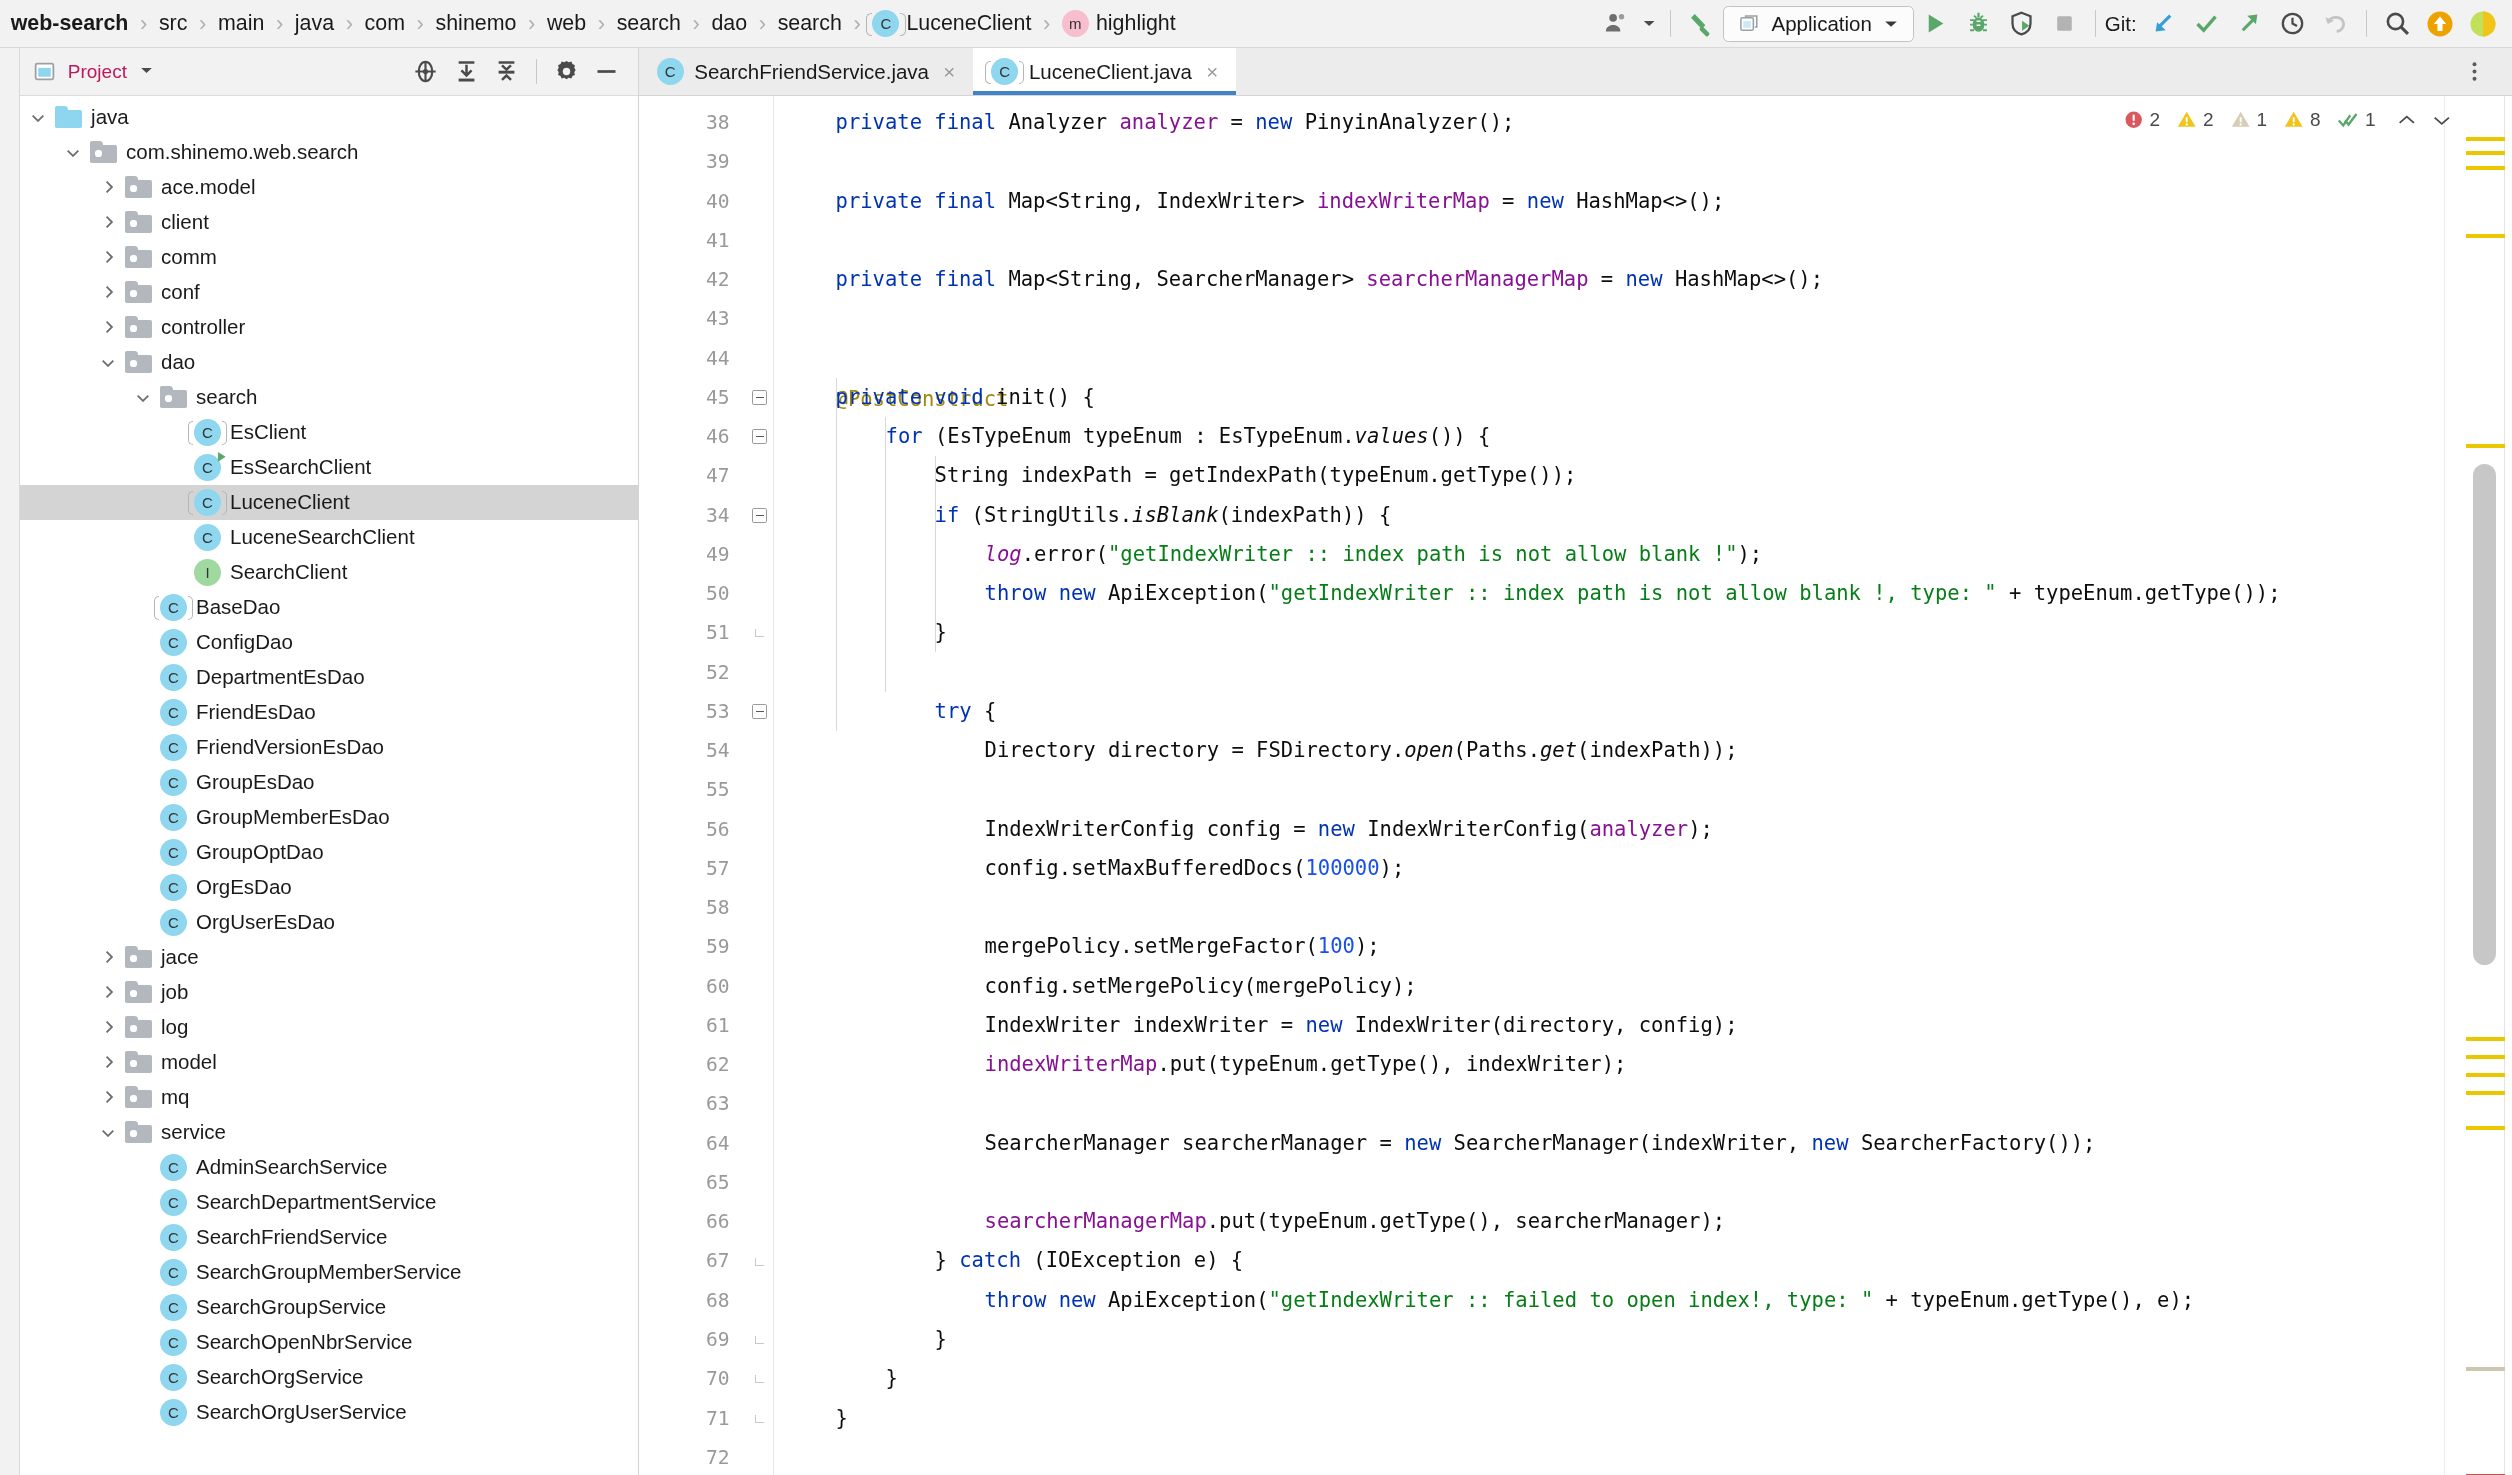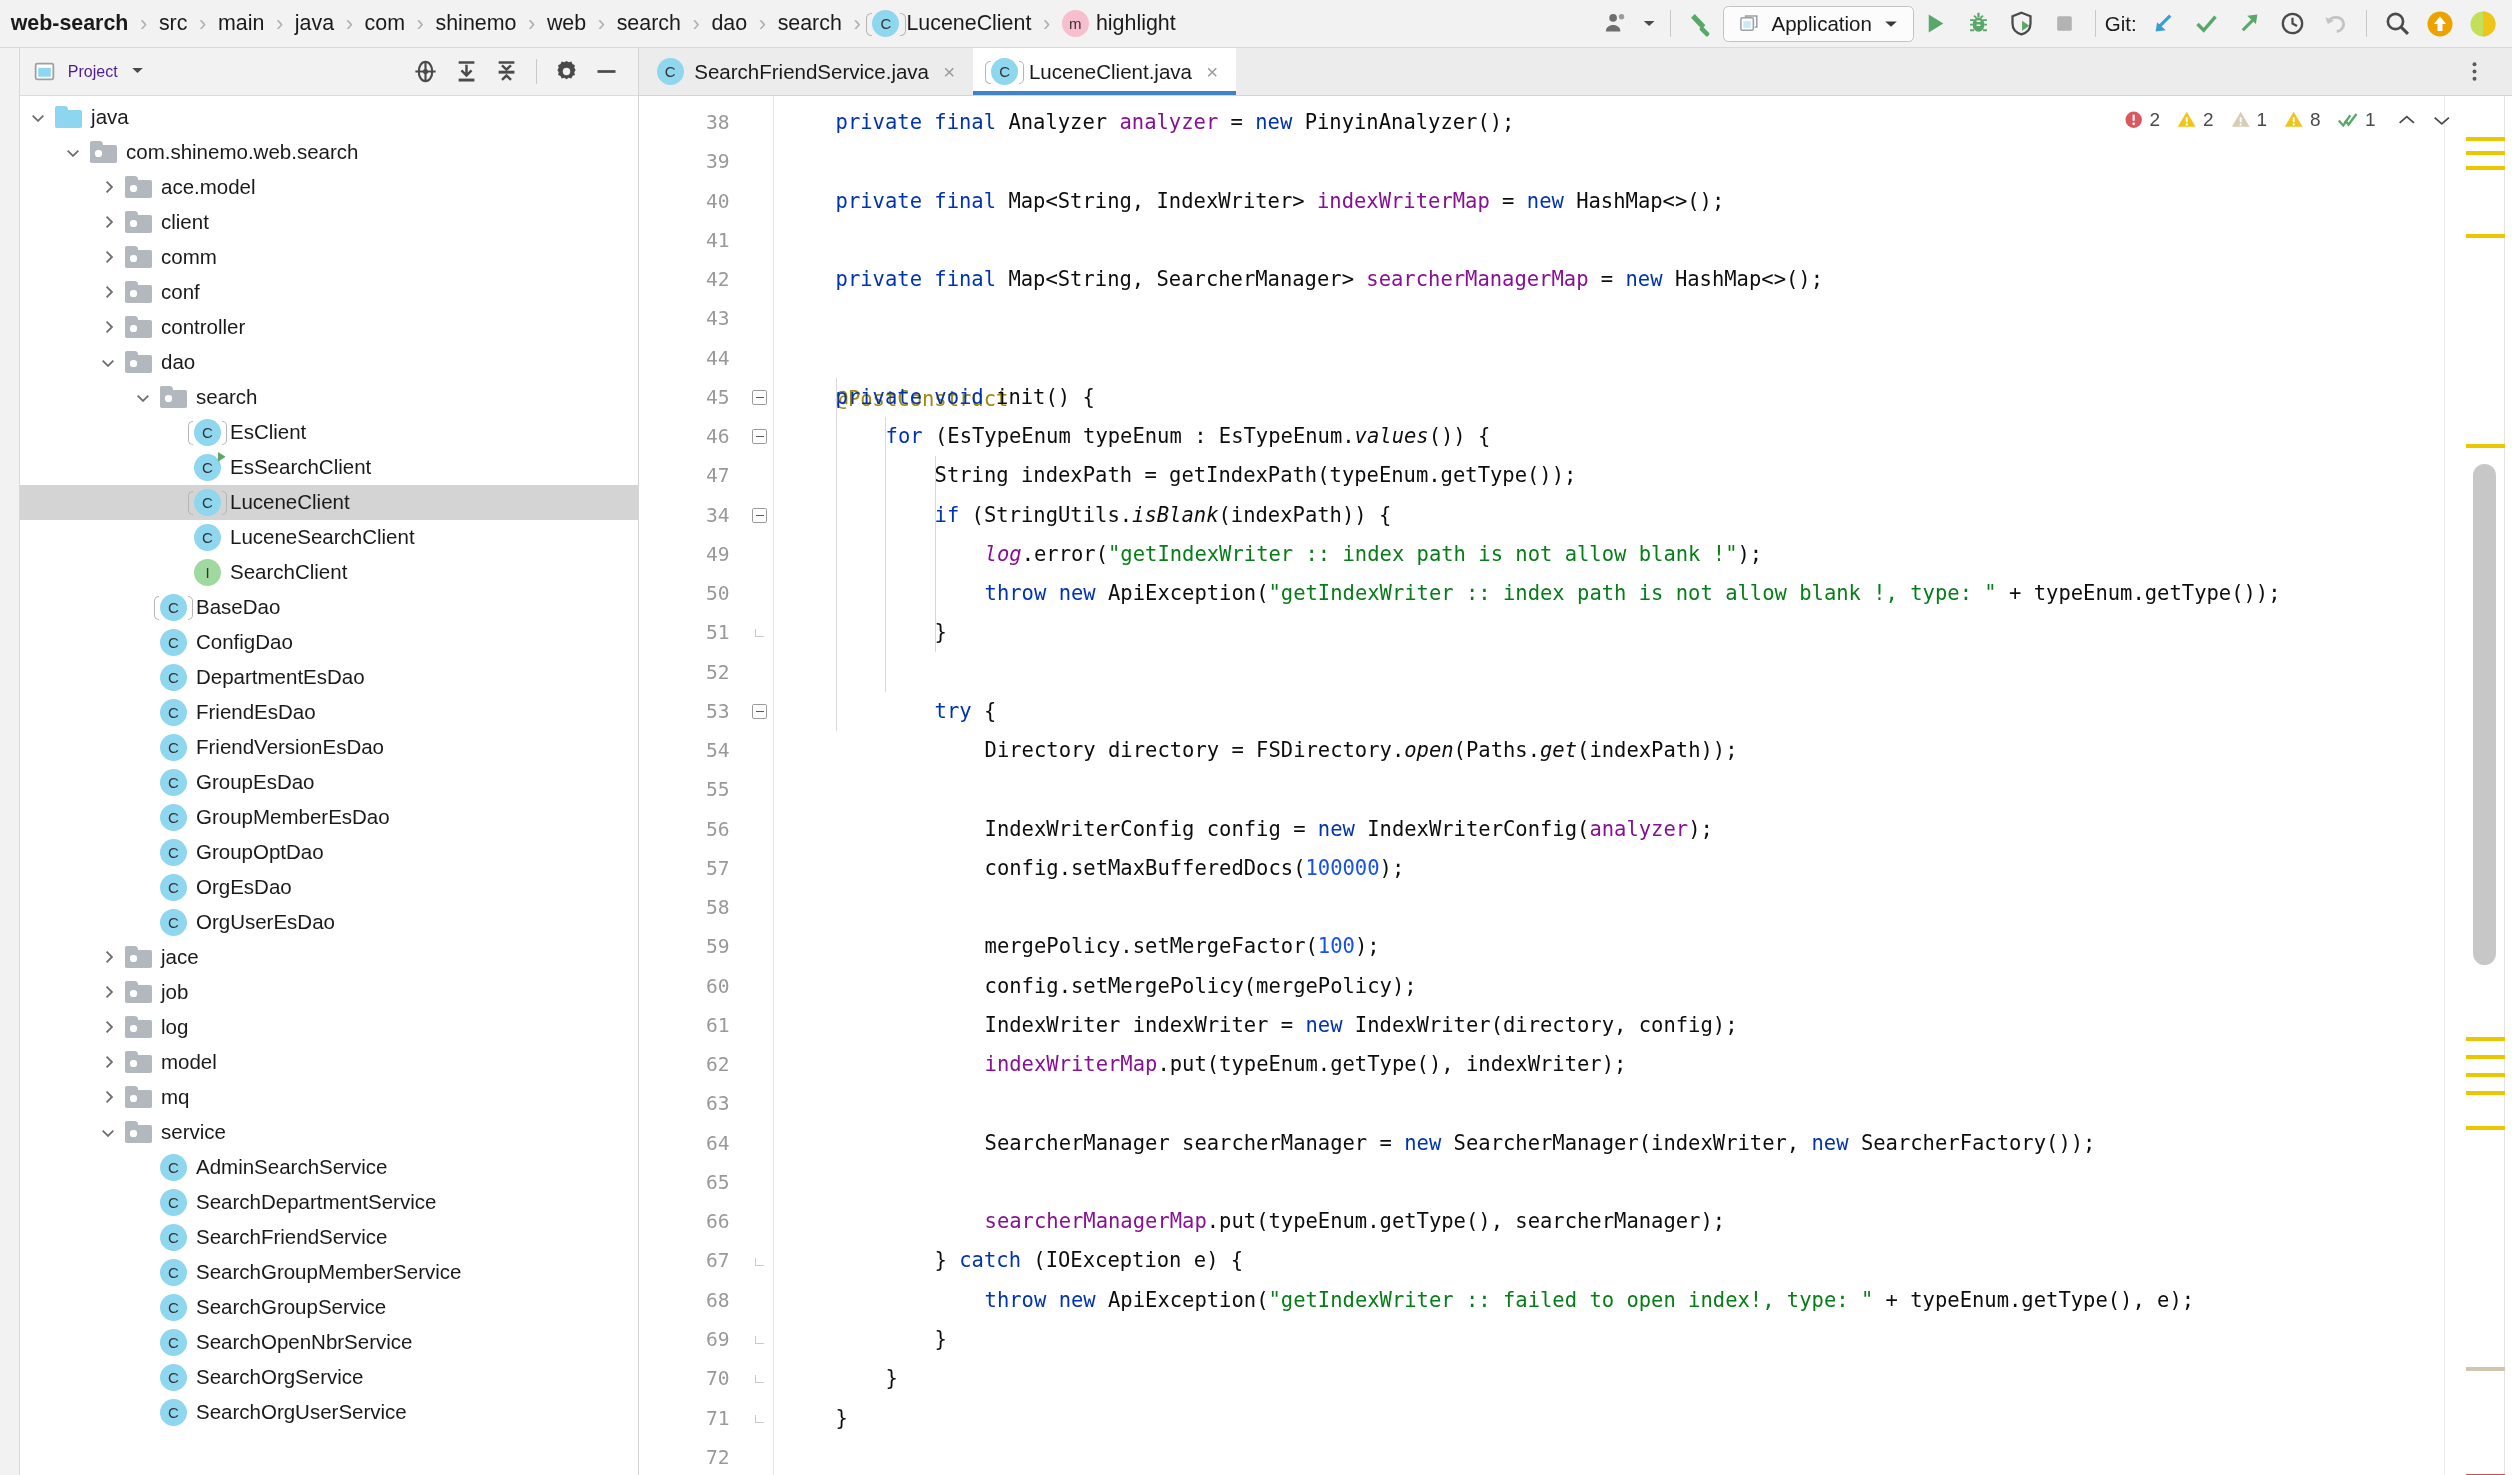--- a/index.html
+++ b/index.html
@@ -37,21 +37,21 @@
   .main { display:flex; height:calc(1476px - 48px); width:100%; }
 
   
   .toolstrip { width:19.6px; background:#f2f2f2; border-right:0.9px solid #d9d9d9; flex:0 0 19.6px; }
 
   
   .project-panel { width:619px; flex:0 0 619px; display:flex; flex-direction:column;
     background:#fff; border-right:0.9px solid #d4d4d4; }
   .panel-head { height:48px; flex:0 0 48px; background:#f2f2f2; display:flex; align-items:center;
     padding:0 12.5px; border-bottom:0.9px solid #dcdcdc; }
-  .panel-title { font-size:16px; color:#4c1d95; margin-left:10.7px; }
+  .panel-title { font-size:19px; color:#be185d; margin-left:10.7px; }
   .panel-caret { margin-left:12.5px; color:#555; font-size:13.4px; }
   .panel-tools { margin-left:auto; display:flex; align-items:center; gap:3.6px; }
   .p-btn { width:37px; height:37px; display:flex; align-items:center; justify-content:center; }
   .p-div { width:0.9px; height:25px; background:#c8c8c8; margin:0 7.1px; }
 
   .tree { flex:1; overflow:hidden; padding-top:3.6px; background:#fff; }
   .tree-row { height:35px; display:flex; align-items:center; white-space:nowrap; }
   .tree-row.selected { background:#d4d4d4; }
   .arrow { width:23px; flex:0 0 23px; display:flex; align-items:center; justify-content:center;
     color:#6e6e6e; font-size:17px; }

